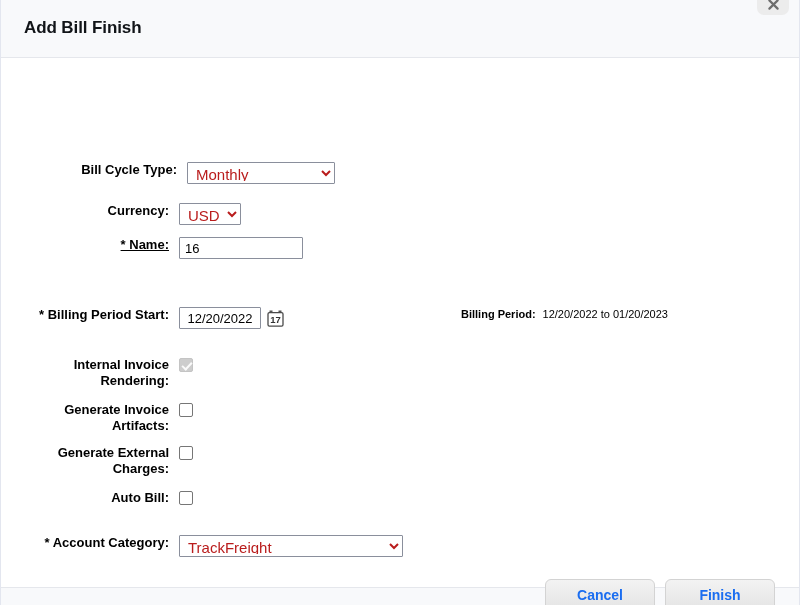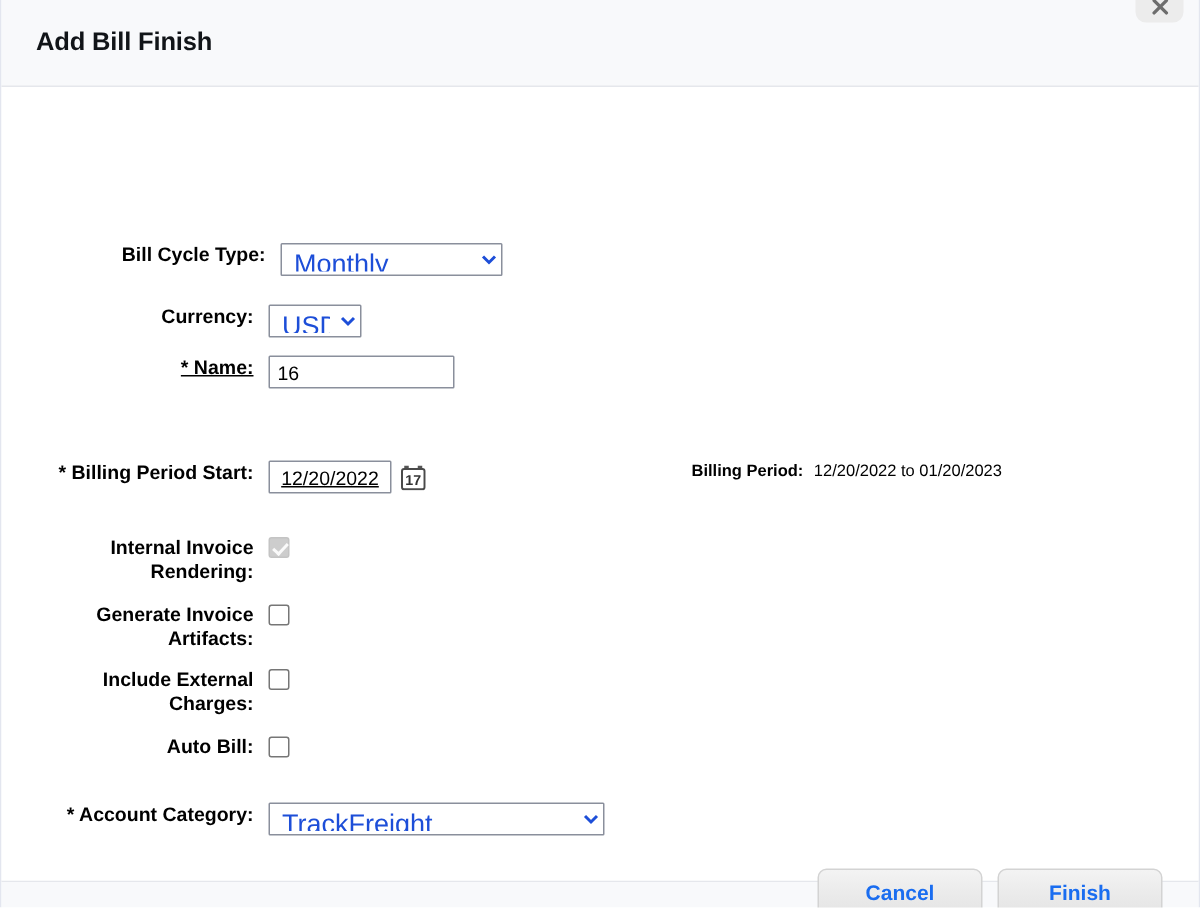--- a/index.html
+++ b/index.html
@@ -83,22 +83,22 @@
     color: #000;
     padding-right: 0;
     white-space: pre-line;
   }
   .ctl {
     margin-left: 10px;
   }
 
   select.native {
     font-family: "Liberation Sans", sans-serif;
-    font-size: 18px;
-    color: #1d4ed8;
+    font-size: 15px;
+    color: #b91c1c;
     background-color: #ffffff;
     border: 1px solid #8a8f9c;
     border-radius: 1px;
     padding: 2px 4px;
     height: 22px;
     box-sizing: border-box;
   }
   select.w-bill  { width: 148px; }
   select.w-cur   { width: 62px; }
   select.w-status{ width: 94px; }
@@ -111,21 +111,21 @@
     background: #fff;
     border: 1px solid #8a8f9c;
     border-radius: 1px;
     height: 22px;
     padding: 2px 5px;
     box-sizing: border-box;
   }
   input.w-name { width: 124px; }
   input.w-date { width: 82px; text-align: center; }
 
-  .date-wrap { display: flex; align-items: center; text-decoration: underline; }
+  .date-wrap { display: flex; align-items: center; }
   .cal-icon {
     margin-left: 6px;
     width: 17px;
     height: 17px;
     display: block;
     cursor: pointer;
   }
 
   .cb {
     width: 14px;
@@ -273,21 +273,21 @@
 
     <div class="form-row" style="left:23px; top:344px;">
       <div class="lbl">Generate Invoice
 Artifacts:</div>
       <div class="ctl">
         <span class="cb"></span>
       </div>
     </div>
 
     <div class="form-row" style="left:23px; top:387px;">
-      <div class="lbl">Include External
+      <div class="lbl">Generate External
 Charges:</div>
       <div class="ctl">
         <span class="cb"></span>
       </div>
     </div>
 
     <div class="form-row" style="left:23px; top:432px;">
       <div class="lbl">Auto Bill:</div>
       <div class="ctl">
         <span class="cb"></span>

